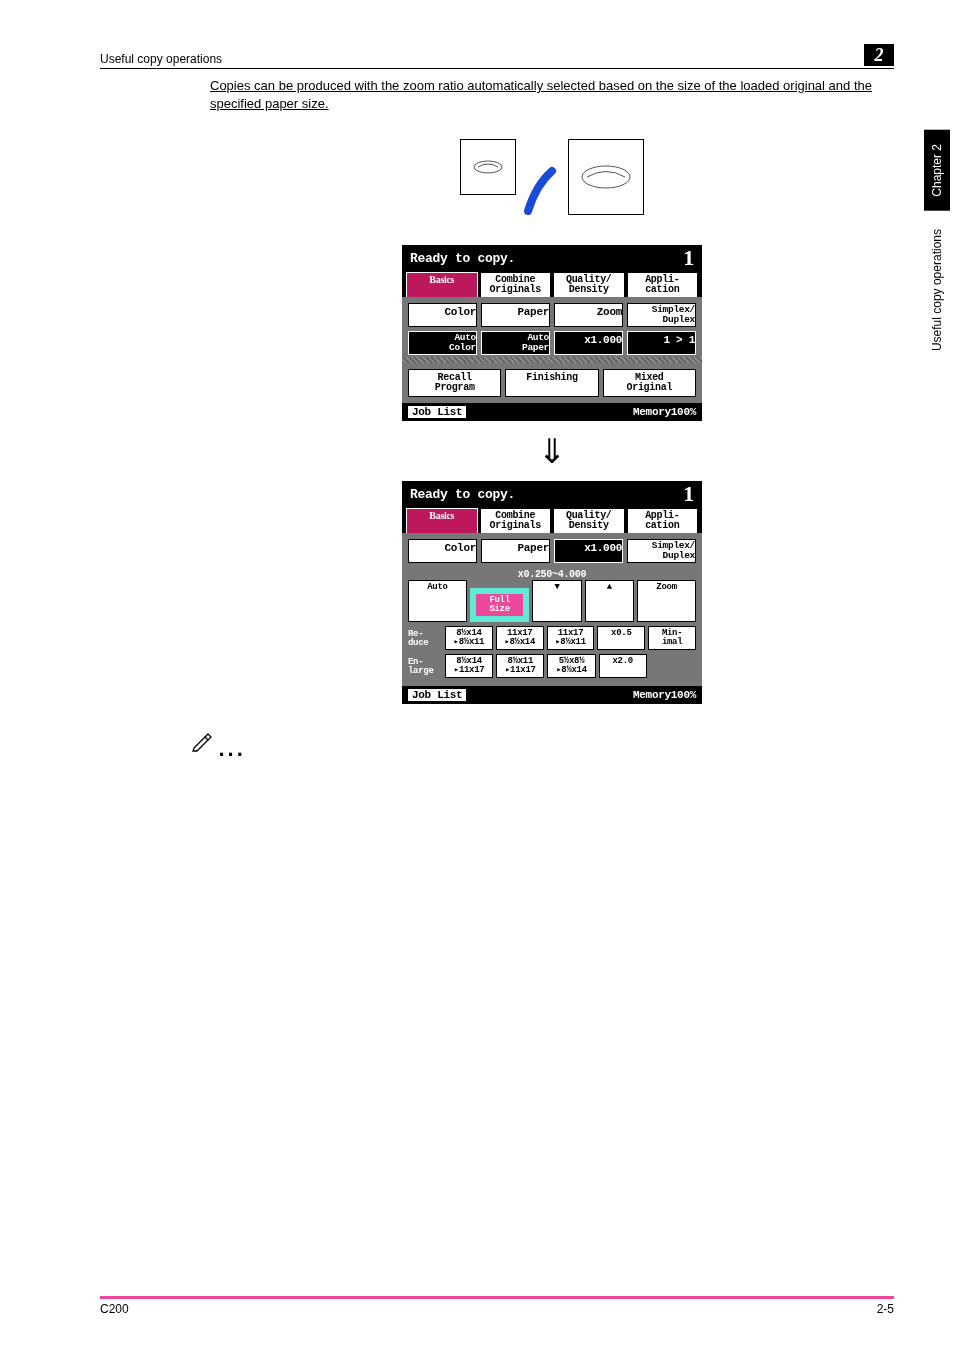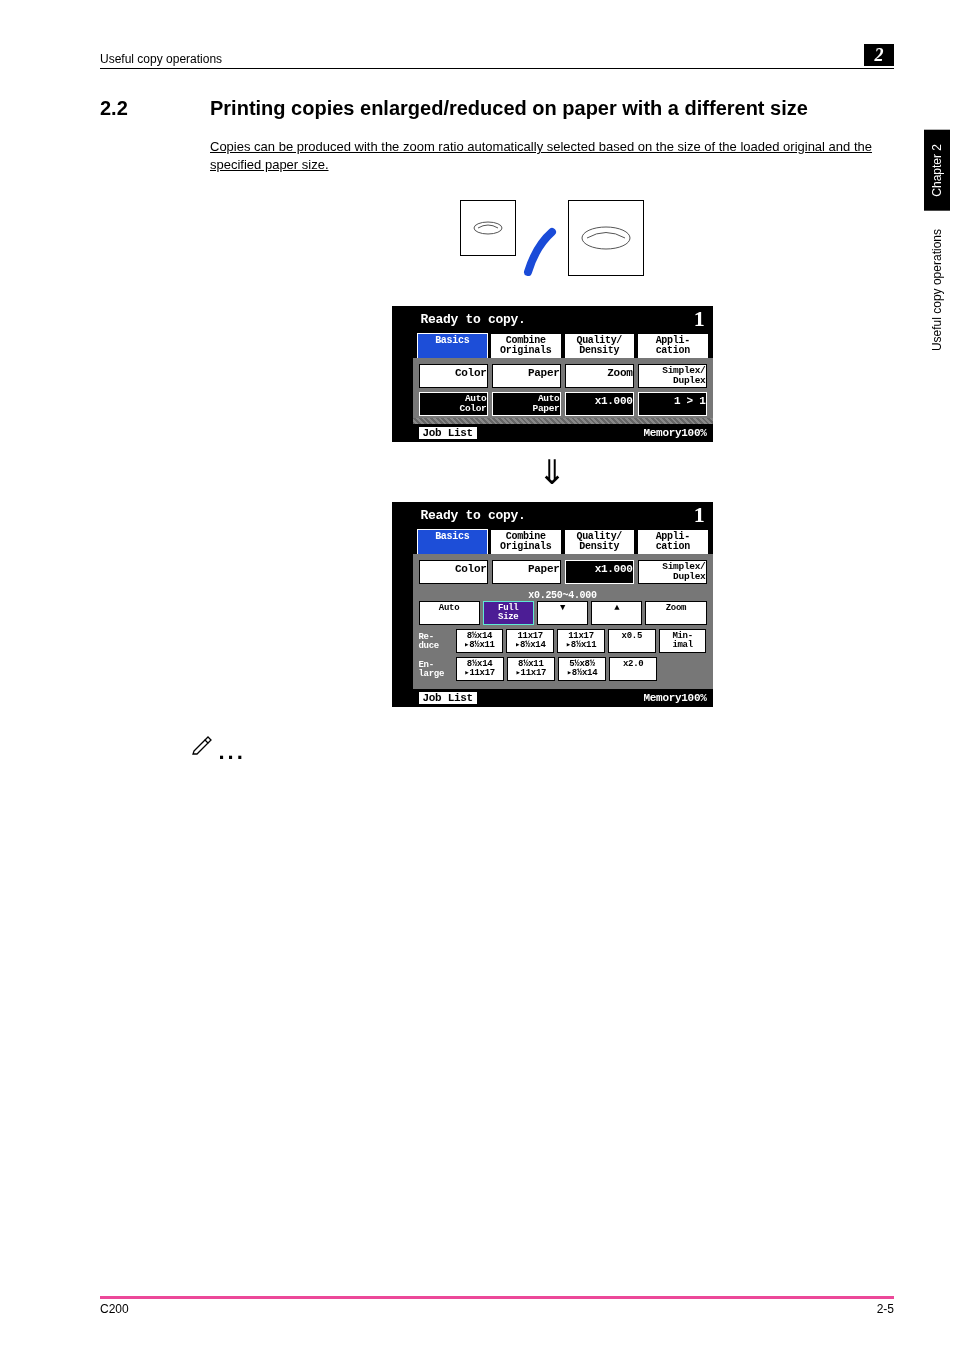--- a/index.html
+++ b/index.html
@@ -12,41 +12,41 @@
   .side-txt{font-size:12px;writing-mode:vertical-rl;transform:rotate(180deg);margin-top:12px;padding:6px 0;}
   h1.sec{font-size:20px;font-weight:bold;margin:28px 0 18px 0;display:flex;}
   h1.sec .num{width:110px;flex-shrink:0;}
   .body{margin-left:110px;}
   .sub{font-weight:bold;font-size:13px;margin:0 0 10px 0;}
   .para{font-size:13px;line-height:1.4;margin:8px 0 16px 0;text-decoration:underline;}
   .illus{display:flex;justify-content:center;margin:26px 0 30px 0;}
   .ill-box{width:54px;height:54px;border:1px solid #000;display:flex;align-items:center;justify-content:center;}
   .arrow-up{margin:0 6px;align-self:flex-end;}
   .panels{display:flex;flex-direction:column;align-items:center;}
-  .lcd{width:300px;background:#000;color:#fff;font-family:"Courier New",monospace;font-size:12px;letter-spacing:-0.3px;padding-left:21px;}
+  .lcd{width:300px;background:#000;color:#fff;font-family:"Courier New",monospace;font-size:12px;letter-spacing:-0.3px;}
   .lcd .topbar{background:#000;display:flex;justify-content:space-between;padding:6px 8px 2px 8px;font-weight:bold;font-size:13px;}
   .lcd .topbar .cnt{font-family:Georgia,serif;font-size:22px;line-height:14px;}
   .tabs{display:flex;gap:2px;padding:4px 4px 0 4px;}
   .tab{flex:1;background:#fff;color:#000;text-align:center;border:1px solid #000;padding:2px 0;font-size:10px;line-height:10px;font-weight:bold;border-bottom:none;}
-  .tab.sel{background:#1d4ed8;color:#fff;border:1px solid #fff;border-bottom:none;}
+  .tab.sel{background:#be185d;color:#fff;border:1px solid #fff;border-bottom:none;font-family:Liberation Serif, serif;}
   .gridA{display:grid;grid-template-columns:repeat(4,1fr);gap:4px;padding:6px 6px 2px 6px;background:#777;}
   .cell{background:#fff;color:#000;border:1px solid #000;text-align:right;padding:2px 0;font-size:11px;font-weight:bold;}
   .cell.blk{background:#000;color:#fff;border:1px solid #fff;}
   .cell.two{line-height:10px;font-size:9.5px;padding:1px 0;}
   .spacer{height:6px;background:repeating-linear-gradient(45deg,#666,#666 2px,#888 2px,#888 4px);}
   .rowbtns{display:flex;gap:4px;padding:6px;background:#777;}
   .bbtn{flex:1;background:#fff;color:#000;border:1px solid #000;text-align:center;font-size:10px;font-weight:bold;padding:3px 0;line-height:10px;}
   .foot{display:flex;justify-content:space-between;padding:3px 6px;font-size:11px;font-weight:bold;}
   .foot .jl{background:#fff;color:#000;padding:0 4px;}
   .darr{font-size:34px;text-align:center;margin:10px 0;}
   .gridB{padding:4px 6px;background:#777;}
   .rowB{display:flex;gap:3px;margin-bottom:4px;align-items:stretch;}
   .rowB .lab{color:#fff;font-size:9px;font-weight:bold;width:34px;line-height:9px;padding-top:4px;}
   .sbtn{flex:1;background:#fff;color:#000;border:1px solid #000;text-align:center;font-size:9px;font-weight:bold;padding:2px 0;line-height:9px;}
-  .sbtn.blk{background:#4c1d95;color:#fff;border:1px solid #5eead4;}
+  .sbtn.blk{background:#ec4899;color:#fff;border:6px solid #5eead4;margin-top:8px;}
   .sbtn.wide{flex:1.2;}
   .range{color:#fff;font-size:10px;text-align:center;font-weight:bold;}
   .note-wrap{margin:26px 0 0 0;}
   .note-icon{width:24px;display:inline-block;}
   .note-head{font-weight:bold;font-size:13px;margin-left:110px;}
   .dots{font-size:22px;font-weight:bold;letter-spacing:3px;vertical-align:-4px;}
   .note-body{font-size:13px;font-style:italic;margin-left:110px;margin-top:4px;line-height:1.4;}
   .pgfoot{position:absolute;left:100px;right:60px;bottom:34px;border-top:3px solid #ec4899;font-size:12px;padding-top:3px;display:flex;justify-content:space-between;}
 </style>
 </head>
@@ -56,24 +56,20 @@
   <div class="hdr">
     <span>Useful copy operations</span>
     <span class="hdr-num">2</span>
   </div>
 
   <div class="side-tab">
     <div class="side-chap">Chapter 2</div>
     <div class="side-txt">Useful copy operations</div>
   </div>
 
-  <h1 class="sec">
-    <span class="num">2.2</span>
-    <span>Printing copies enlarged/reduced on paper with a different size</span>
-  </h1>
 
   <div class="body">
     <p class="para">Copies can be produced with the zoom ratio automatically selected based on the size of the loaded original and the specified paper size.</p>
 
     <div class="illus">
       <div class="ill-box">
         <svg width="32" height="18" viewBox="0 0 32 18">
             <ellipse cx="16" cy="9" rx="14" ry="6" fill="none" stroke="#555" stroke-width="1"></ellipse>
             <path d="M6 9 Q16 3 26 9" fill="none" stroke="#555"></path>
           </svg>
@@ -113,20 +109,27 @@
           <div class="cell two" style="white-space:pre-line;">Simplex/
 Duplex</div>
           <div class="cell blk two" style="white-space:pre-line;">Auto
 Color</div>
           <div class="cell blk two" style="white-space:pre-line;">Auto
 Paper</div>
           <div class="cell blk">x1.000</div>
           <div class="cell blk">1 &gt; 1</div>
         </div>
         <div class="spacer"></div>
+        <div class="rowbtns">
+          <div class="bbtn" style="white-space:pre-line;">Recall
+Program</div>
+          <div class="bbtn">Finishing</div>
+          <div class="bbtn" style="white-space:pre-line;">Mixed
+Original</div>
+        </div>
         <div class="foot">
           <span class="jl">Job List</span>
           <span>Memory100%</span>
         </div>
       </div>
 
       <div class="darr">⇓</div>
 
       <div class="lcd">
         <div class="topbar">

